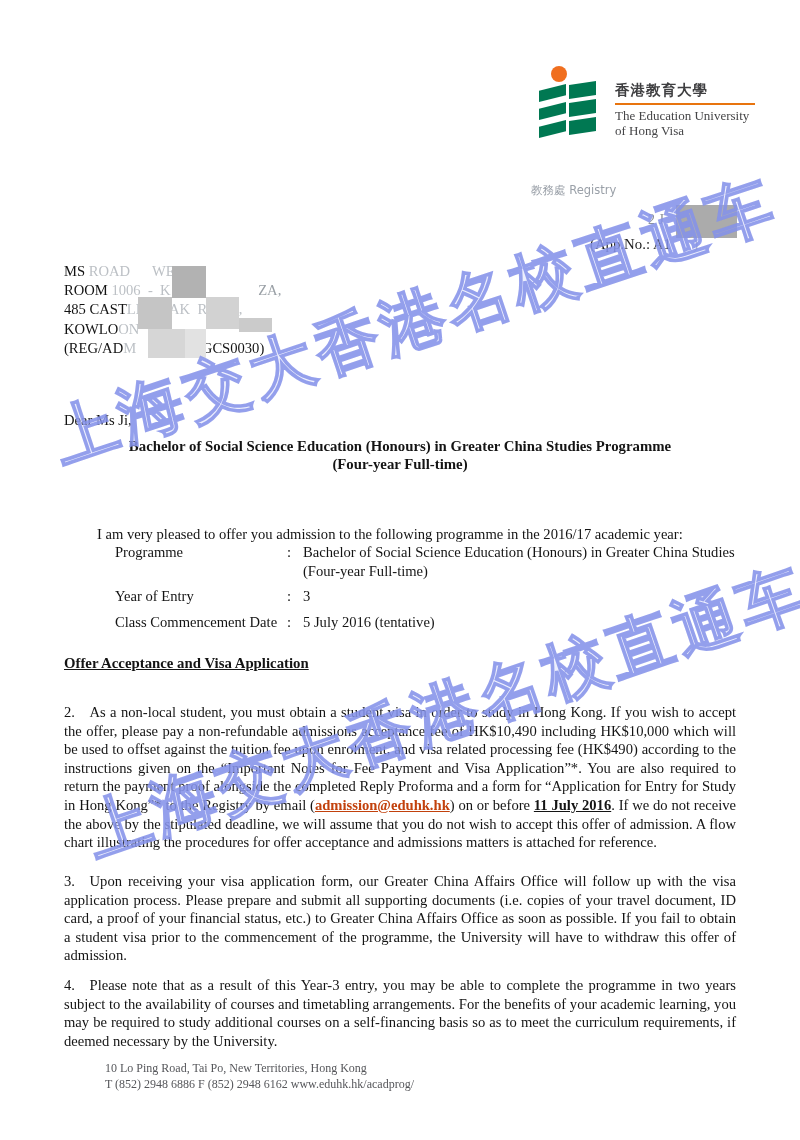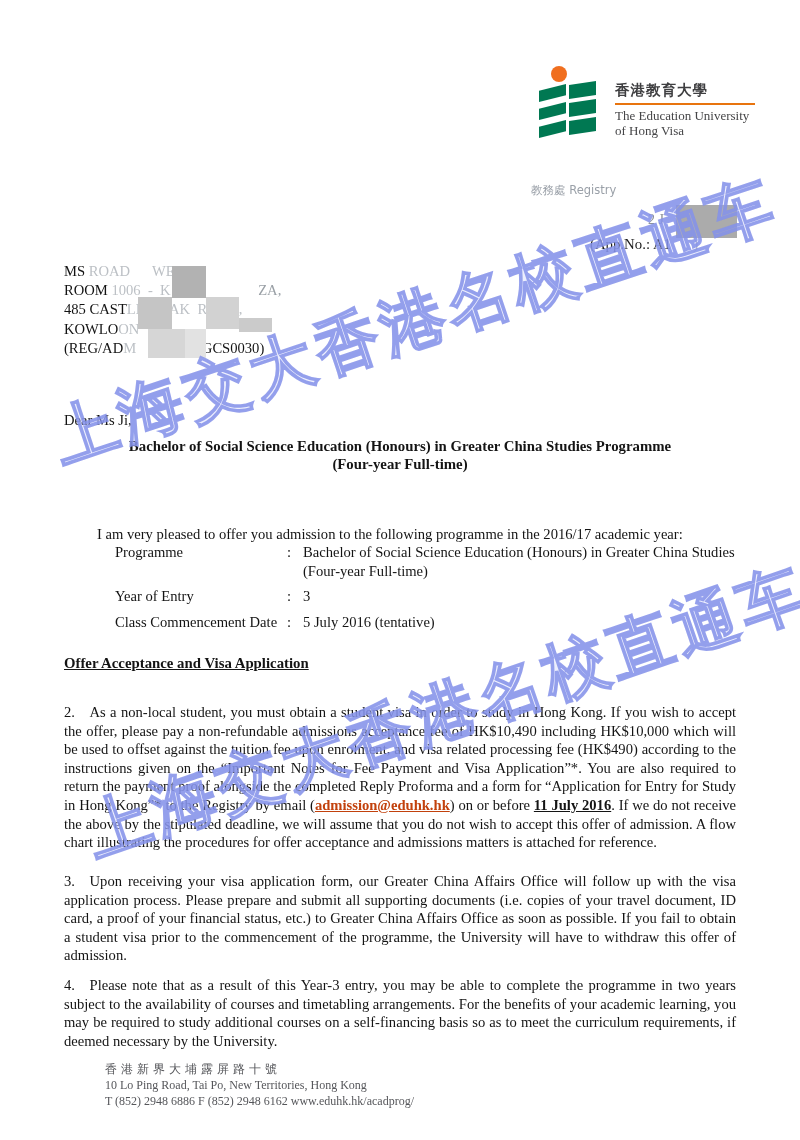--- a/index.html
+++ b/index.html
@@ -129,19 +129,18 @@
 
 <div class="abs sect-head">Offer Acceptance and Visa Application</div>
 
 <p class="abs para p2"><span>2.  As a non-local student, you must obtain a student visa in order to study in Hong Kong. If you wish to accept the offer, please pay a non-refundable admissions acceptance fee of HK$10,490 including HK$10,000 which will be used to offset against the tuition fee upon enrolment, and visa related processing fee (HK$490) according to the instructions given on the “Important Notes for Fee Payment and Visa Application”*.  You are also required to return the payment proof alongside the completed Reply Proforma and a form for “Application for Entry for Study in Hong Kong”* to the Registry by email (</span><a class="email">admission@eduhk.hk</a><span>) on or before </span><span class="deadline">11 July 2016</span><span>. If we do not receive the above by the stipulated deadline, we will assume that you do not wish to accept this offer of admission. A flow chart illustrating the procedures for offer acceptance and admissions matters is attached for reference.</span></p>
 
 <p class="abs para p3">3.  Upon receiving your visa application form, our Greater China Affairs Office will follow up with the visa application process. Please prepare and submit all supporting documents (i.e. copies of your travel document, ID card, a proof of your financial status, etc.) to Greater China Affairs Office as soon as possible. If you fail to obtain a student visa prior to the commencement of the programme, the University will have to withdraw this offer of admission.</p>
 
 <p class="abs para p4">4.  Please note that as a result of this Year-3 entry, you may be able to complete the programme in two years subject to the availability of courses and timetabling arrangements.   For the benefits of your academic learning, you may be required to study additional courses on a self-financing basis so as to meet the curriculum requirements, if deemed necessary by the University.</p>
 
 <div class="abs footer">
-  <div class="footer-cn">香港新界大埔露屏路十號</div>
   <div class="footer-en">10 Lo Ping Road, Tai Po, New Territories, Hong Kong</div>
   <div class="footer-en">T (852) 2948 6886   F (852) 2948 6162   www.eduhk.hk/acadprog/</div>
 </div>
 
 <div class="wm wm1">上海交大香港名校直通车</div>
 <div class="wm wm2">上海交大香港名校直通车</div>
 
 </body></html>

